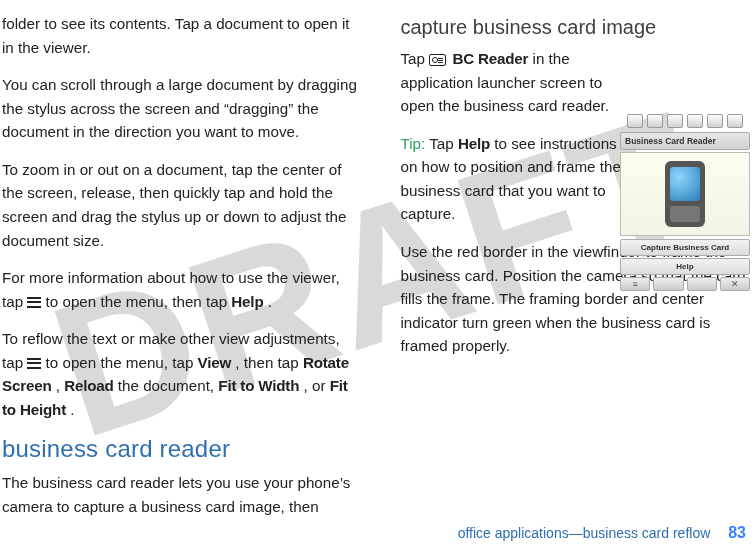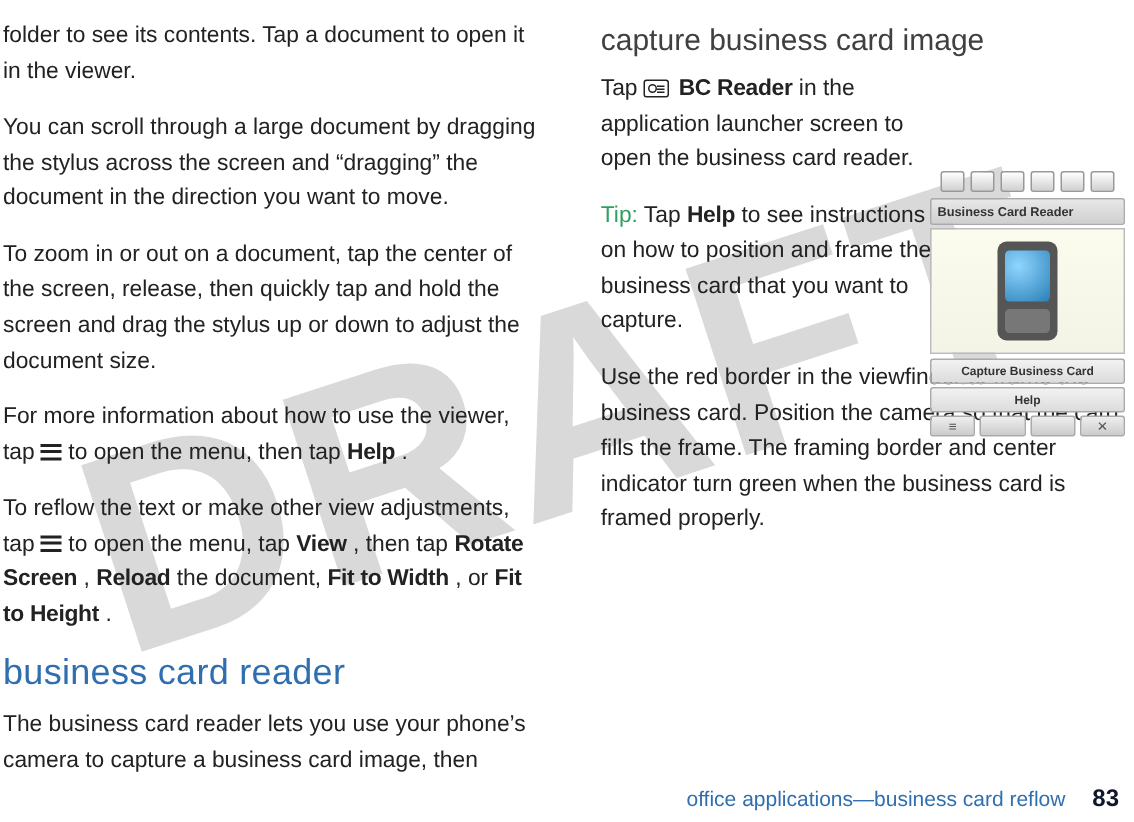--- a/index.html
+++ b/index.html
@@ -189,21 +189,21 @@
   }
   .footer {
     position: absolute;
     bottom: 6px;
     right: 10px;
     font-size: 14px;
     color:#2f6fb0;
     z-index:2;
   }
   .footer .pn {
-    color:#0f172a;
+    color:#3b82f6;
     font-weight:700;
     font-size:16px;
     margin-left:14px;
   }
 </style>
 </head>
 <body>
 
 <div class="watermark">DRAFT</div>
 

